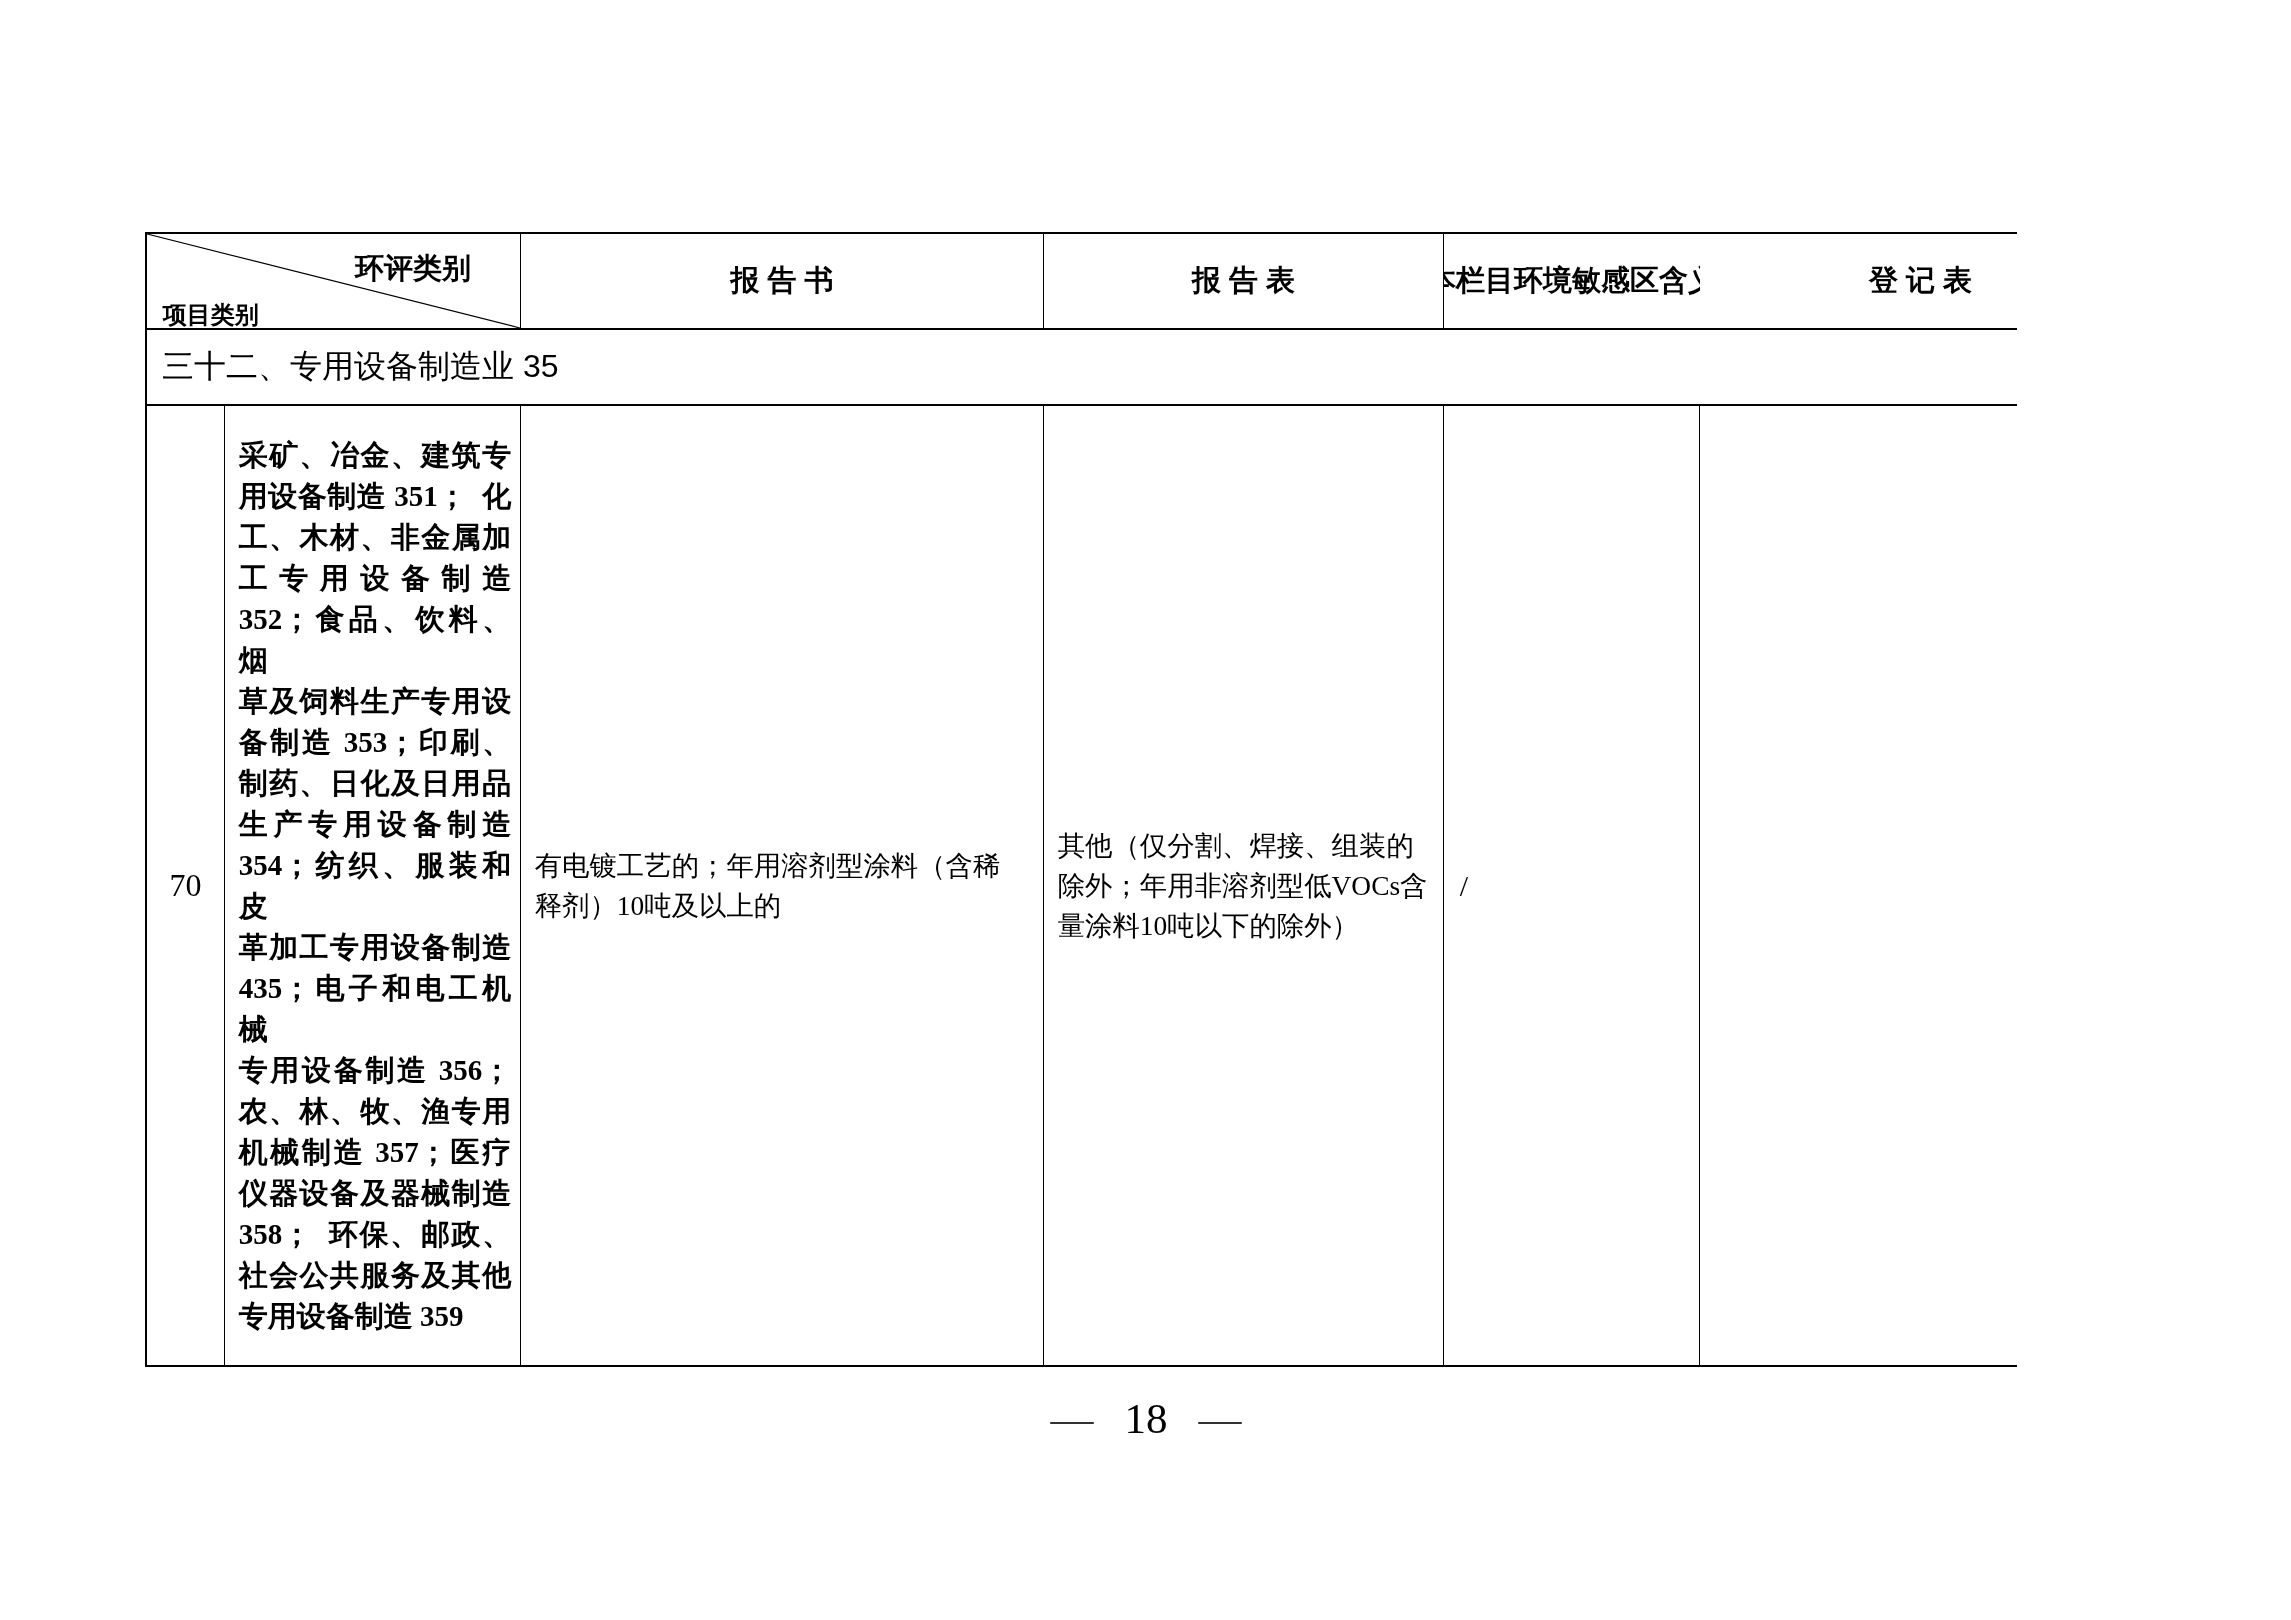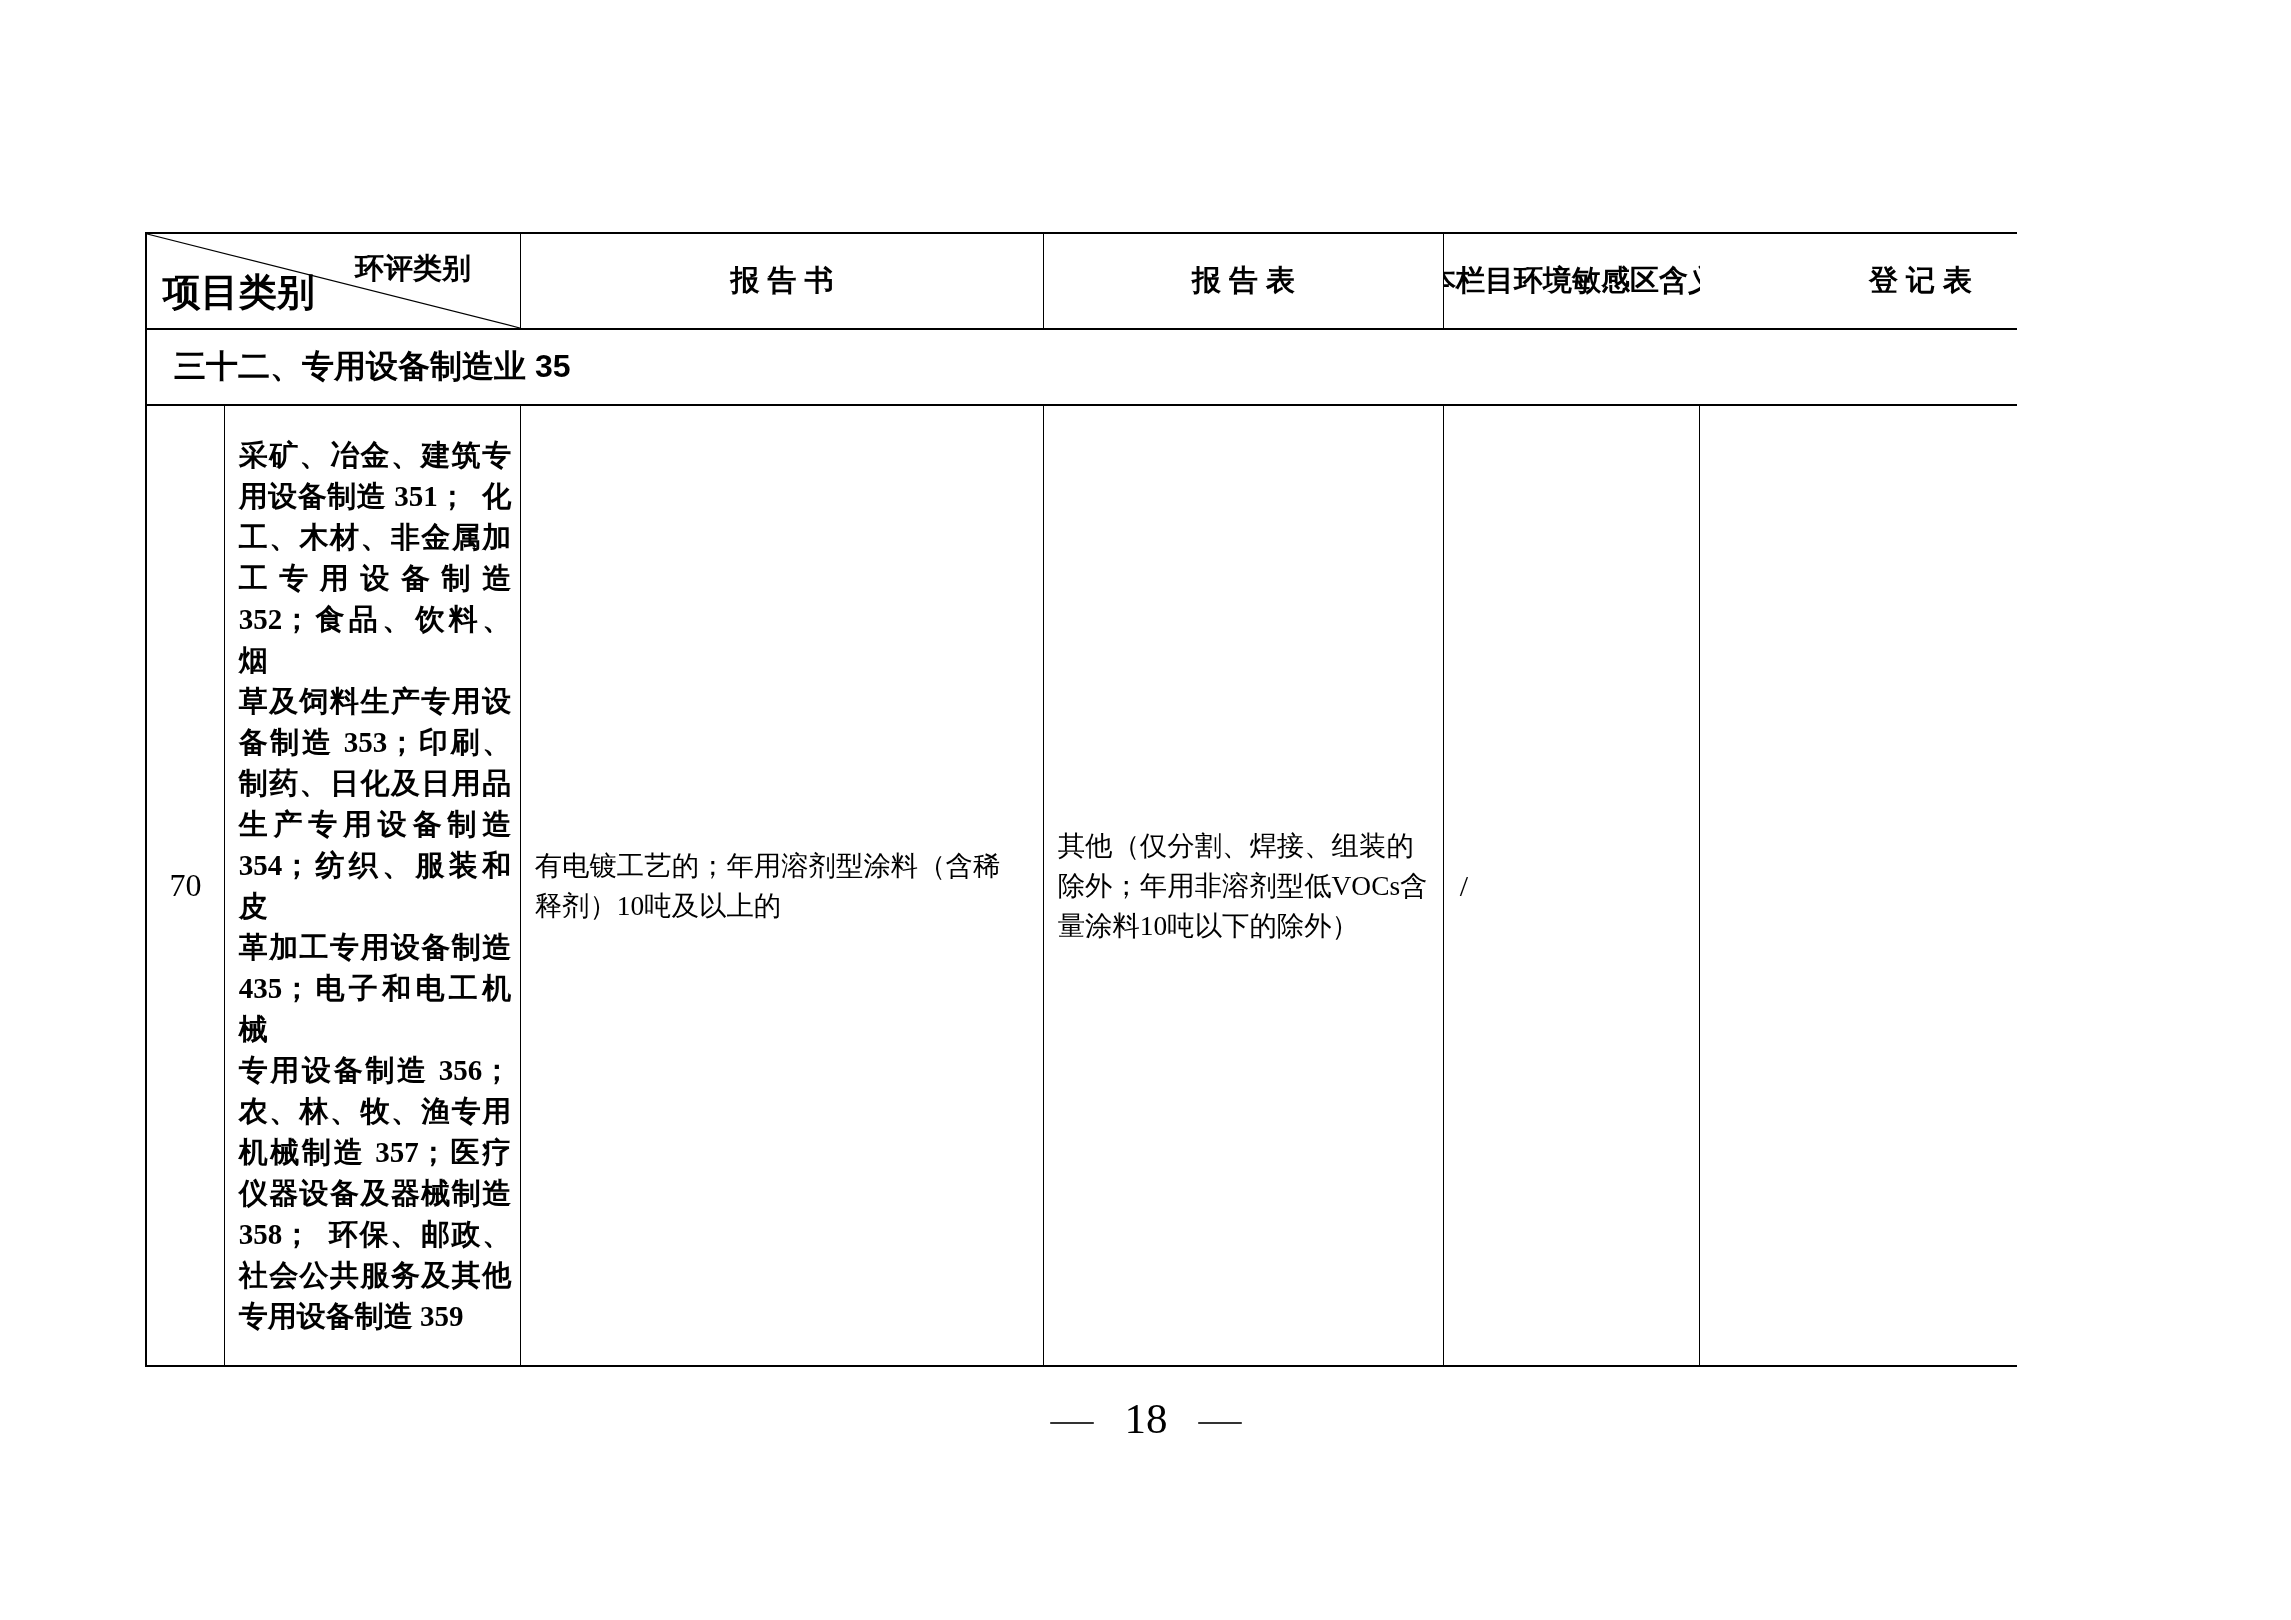--- a/index.html
+++ b/index.html
@@ -39,42 +39,42 @@
     grid-row: 1; grid-column: 1 / 3;
     border-bottom: 2px solid #000;
   }
   .corner svg { position: absolute; left: 0; top: 0; width: 100%; height: 100%; }
   .corner-top {
     position: absolute; top: 19.6px; right: 49px;
     font-family: "Liberation Sans", "DejaVu Sans", sans-serif;
     font-weight: bold; font-size: 29px; line-height: 1;
   }
   .corner-bottom {
-    position: absolute; bottom: 17px; left: 15.7px;
+    position: absolute; bottom: 1px; left: 15.7px;
     font-family: "Liberation Sans", "DejaVu Sans", sans-serif;
-    font-weight: bold; font-size: 38px; line-height: 1;
+    font-weight: bold; font-size: 24px; line-height: 1;
   }
   .head {
     grid-row: 1;
     display: flex; align-items: center; justify-content: center;
     border-bottom: 2px solid #000;
     font-family: "Liberation Sans", "DejaVu Sans", sans-serif;
     font-weight: bold; font-size: 29px;
     white-space: pre;
   }
 
   
   .section {
     grid-row: 2; grid-column: 1 / -1;
     border-right: none;
     border-bottom: 2px solid #000;
     display: flex; align-items: center;
-    padding-left: 27px;
+    padding-left: 15px;
     font-family: "Liberation Sans", "DejaVu Sans", sans-serif;
-    font-weight: bold; font-size: 32px;
+    font-weight: normal; font-size: 32px;
     white-space: pre;
   }
 
   
   .num {
     grid-row: 3;
     display: flex; align-items: center; justify-content: center;
     font-size: 32px;
   }
   .cat {

